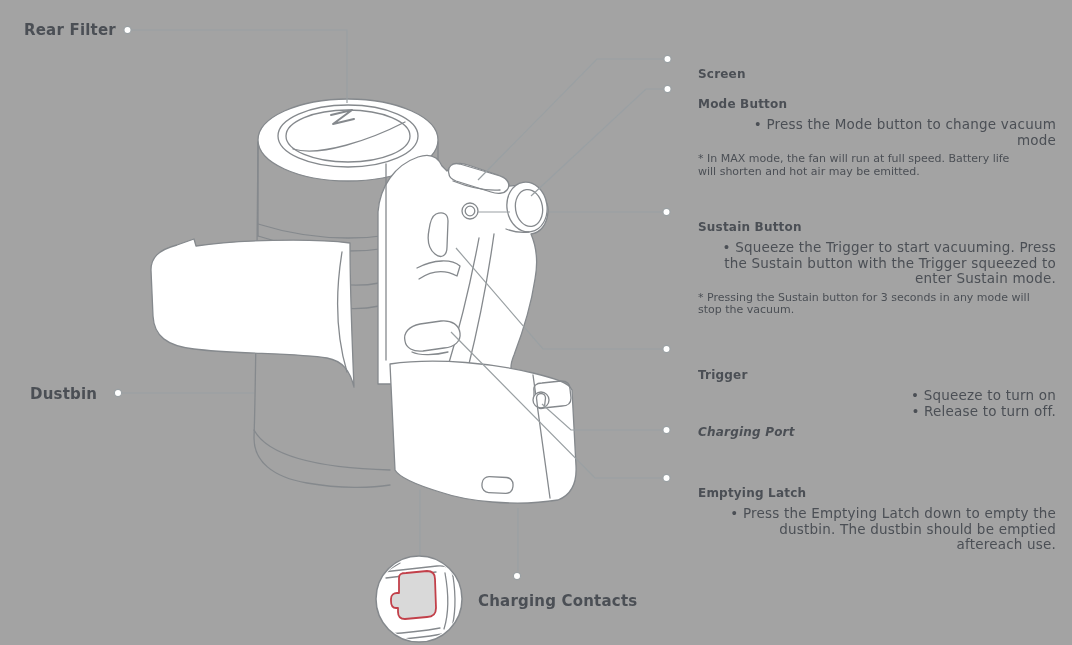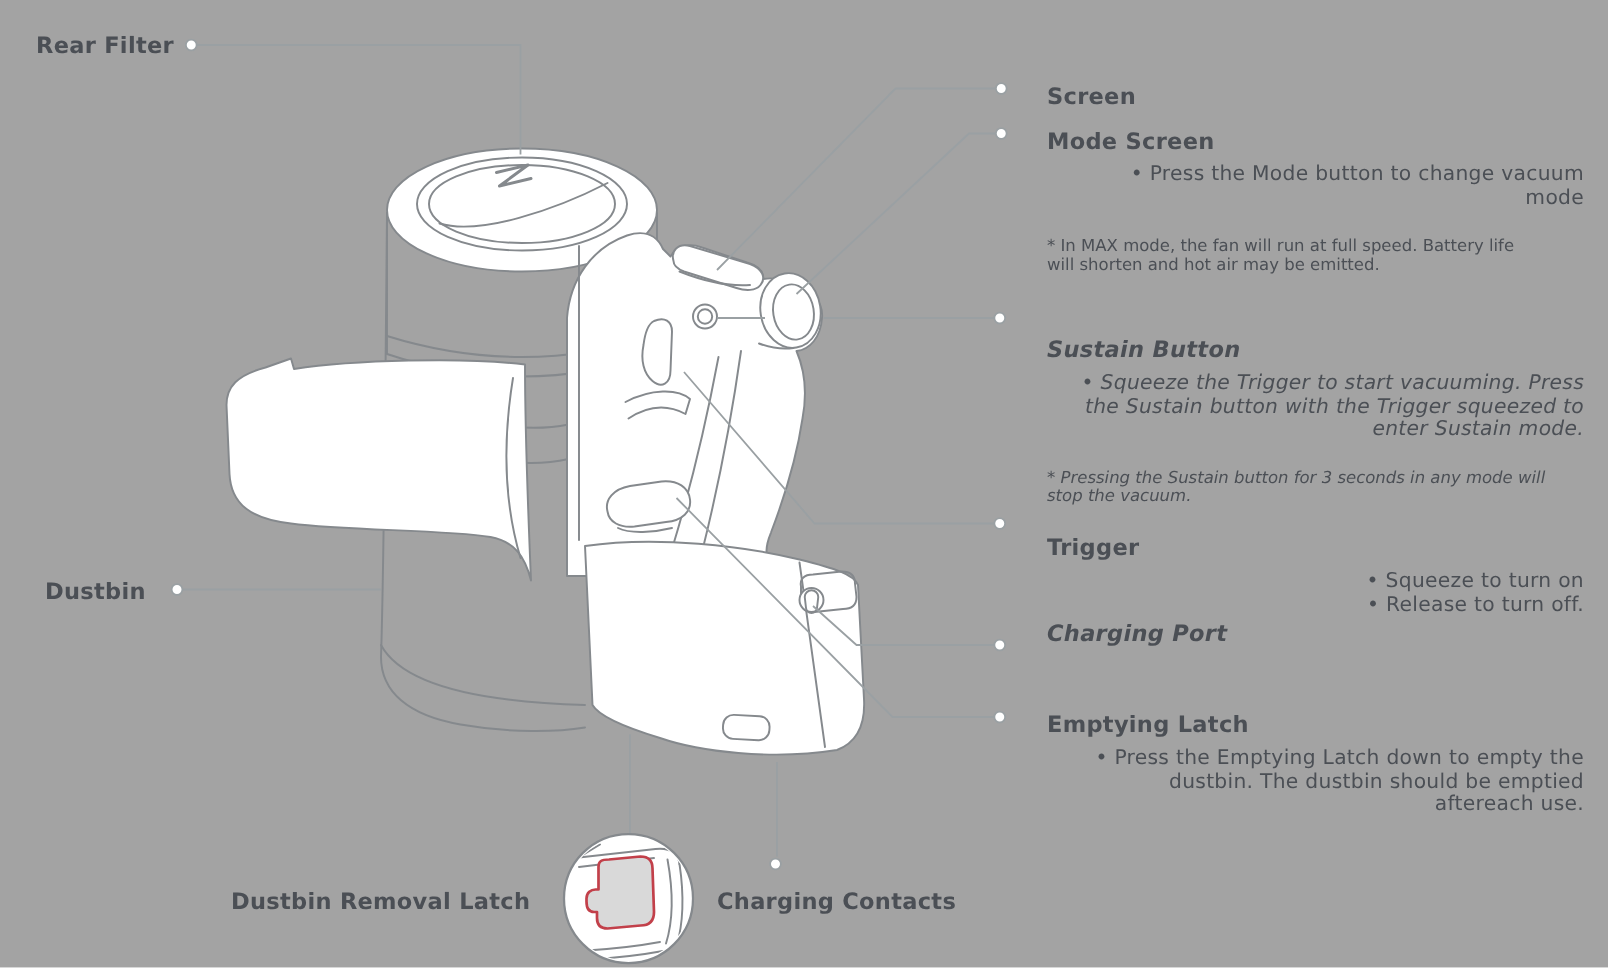--- a/index.html
+++ b/index.html
@@ -6,23 +6,23 @@
   .stage{
     position:relative;width:1072px;height:645px;background:#a3a3a3;overflow:hidden;
     font-family:"DejaVu Sans","Liberation Sans",sans-serif;color:#4b4f55;
   }
   .stage svg{position:absolute;left:0;top:0;}
   .part-label{
     position:absolute;font-size:15px;font-weight:bold;letter-spacing:.2px;
     color:#4b4f55;white-space:nowrap;
   }
   .ann-block{position:absolute;left:698px;width:358px;}
-  .ann-title{font-size:15px;font-weight:bold;letter-spacing:.2px;margin:4px 0 6px 0;}
+  .ann-title{font-size:12px;font-weight:bold;letter-spacing:.2px;margin:16px 0 6px 0;}
   .ann-bullet{font-size:13.5px;line-height:15.5px;letter-spacing:.2px;white-space:pre-line;text-align:right;}
-  .ann-foot{font-size:11px;line-height:12.5px;margin-top:18px;white-space:pre-line;}
+  .ann-foot{font-size:11px;line-height:12.5px;margin-top:5px;white-space:pre-line;}
 </style>
 </head>
 <body>
 
 <div class="stage">
 
   <svg width="1072" height="645" viewBox="0 0 1072 645">
     <defs>
       <clipPath id="magClip">
           <circle cx="419" cy="599" r="41.5"></circle>
@@ -123,37 +123,36 @@
       <circle cx="666.5" cy="430" r="3.6"></circle>
       <circle cx="666.5" cy="478" r="3.6"></circle>
       <circle cx="517" cy="576" r="3.6"></circle>
     </g>
   </svg>
 
   <div class="part-label" style="left:24px;top:21px;">Rear Filter</div>
 
   <div class="part-label" style="left:30px;top:385px;">Dustbin</div>
 
-  <div class="part-label" style="left:154px;top:592px;">Dustbin Removal Latch</div>
 
   <div class="part-label" style="left:478px;top:592px;text-align:center;">Charging Contacts</div>
 
   <div class="ann-block" style="top:51px;">
     <h3 class="ann-title">Screen</h3>
   </div>
 
   <div class="ann-block" style="top:81px;">
-    <h3 class="ann-title">Mode Screen</h3>
+    <h3 class="ann-title">Mode Button</h3>
     <div class="ann-bullet">• Press the Mode button to change vacuum
 mode</div>
     <div class="ann-foot">* In MAX mode, the fan will run at full speed. Battery life
 will shorten and hot air may be emitted.</div>
   </div>
 
-  <div class="ann-block" style="top:220px;font-style:italic;">
+  <div class="ann-block" style="top:204px;">
     <h3 class="ann-title">Sustain Button</h3>
     <div class="ann-bullet">• Squeeze the Trigger to start vacuuming. Press
 the Sustain button with the Trigger squeezed to
 enter Sustain mode.</div>
     <div class="ann-foot">* Pressing the Sustain button for 3 seconds in any mode will
 stop the vacuum.</div>
   </div>
 
   <div class="ann-block" style="top:352px;">
     <h3 class="ann-title">Trigger</h3>

